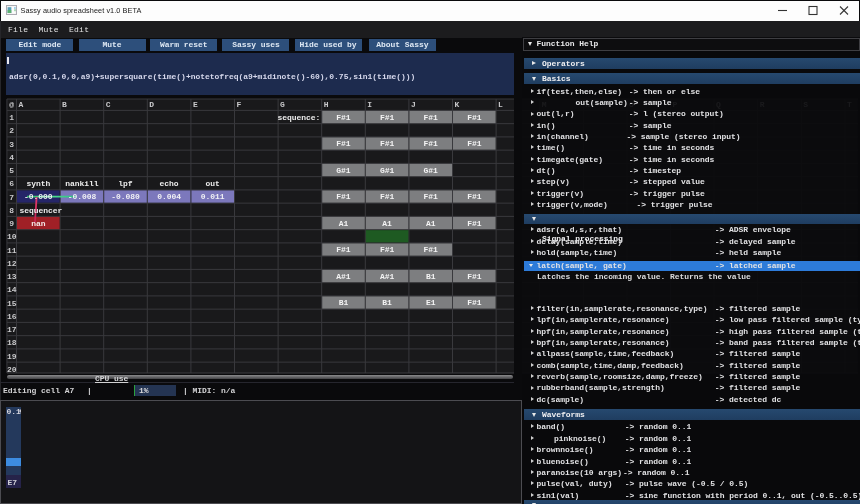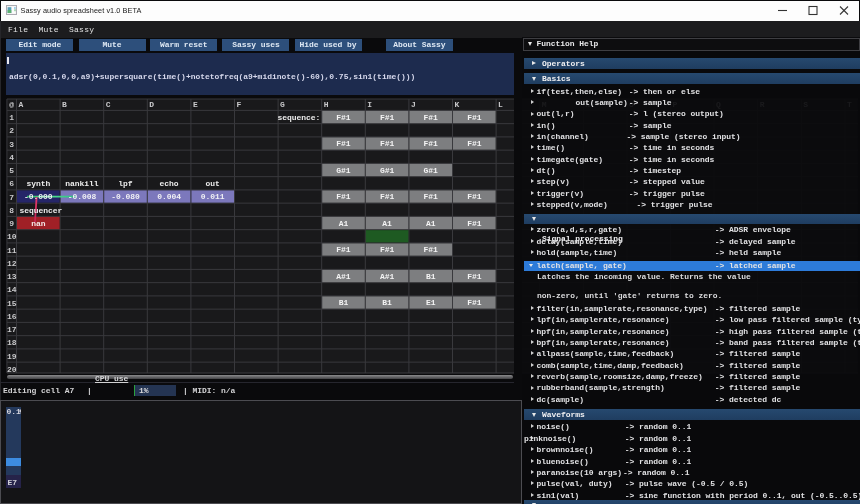--- a/index.html
+++ b/index.html
@@ -21,27 +21,27 @@
 <div class="t" style="left:20.5px;top:7px;font:7.3px/8px 'Liberation Sans',sans-serif;color:#1a1a1a;letter-spacing:0.08px;">Sassy audio spreadsheet v1.0 BETA</div>
 <svg style="position:absolute;left:770px;top:0px;" width="90" height="21" viewBox="0 0 90 21">
 <line x1="8" y1="10.5" x2="17" y2="10.5" stroke="#333" stroke-width="1.1"></line>
 <rect x="39" y="6.5" width="8" height="8" fill="none" stroke="#333" stroke-width="1.1"></rect>
 <line x1="70" y1="6.5" x2="78" y2="14.5" stroke="#333" stroke-width="1.1"></line>
 <line x1="78" y1="6.5" x2="70" y2="14.5" stroke="#333" stroke-width="1.1"></line>
 </svg>
 <div style="position:absolute;left:0px;top:21px;width:860px;height:16.5px;background:#1c1c1e;"></div>
 <div class="t" style="left:8px;top:24.5px;color:#e4e4e4;font-weight:normal;letter-spacing:0.25px;">File</div>
 <div class="t" style="left:38.5px;top:24.5px;color:#e4e4e4;font-weight:normal;letter-spacing:0.25px;">Mute</div>
-<div class="t" style="left:69px;top:24.5px;color:#e4e4e4;font-weight:normal;letter-spacing:0.25px;">Sassy</div>
+<div class="t" style="left:69px;top:24.5px;color:#e4e4e4;font-weight:normal;letter-spacing:0.25px;">Edit</div>
 <div class="btn" style="left:6.3px;">Edit mode</div>
 <div class="btn" style="left:78.5px;">Mute</div>
 <div class="btn" style="left:150.2px;">Warm reset</div>
 <div class="btn" style="left:222.4px;">Sassy uses</div>
 <div class="btn" style="left:294.6px;">Hide used by</div>
-<div class="btn" style="left:386px;">About Sassy</div>
+<div class="btn" style="left:369px;">About Sassy</div>
 <div style="position:absolute;left:6px;top:53.3px;width:507.5px;height:41.9px;background:#1d2b4e;"></div>
 <div style="position:absolute;left:7.4px;top:56.6px;width:1.2px;height:7.6px;background:#e8e8f0;"></div>
 <div class="t" style="left:9px;top:56.5px;color:#d6d8ec;letter-spacing:-0.02px;margin-top:15px;">adsr(0,0.1,0,0,a9)+supersquare(time()+notetofreq(a9+midinote()-60),0.75,sin1(time()))</div>
 <svg style="position:absolute;left:0px;top:97px;" width="860" height="277" viewBox="0 0 860 277">
     <rect x="6.9" y="2" width="851" height="274" fill="#19191b"></rect>
     <path d="M6.9 2 H858 M6.9 2 V276 M16.5 2 V276 M60.1 2 V276 M103.7 2 V276 M147.3 2 V276 M190.9 2 V276 M234.5 2 V276 M278.1 2 V276 M321.7 2 V276 M365.3 2 V276 M408.9 2 V276 M452.5 2 V276 M496.1 2 V276 M539.7 2 V276 M583.3 2 V276 M626.9 2 V276 M670.5 2 V276 M714.1 2 V276 M757.7 2 V276 M801.3 2 V276 M844.9 2 V276 M6.9 13.40 H858 M6.9 26.65 H858 M6.9 39.90 H858 M6.9 53.15 H858 M6.9 66.40 H858 M6.9 79.65 H858 M6.9 92.90 H858 M6.9 106.15 H858 M6.9 119.40 H858 M6.9 132.65 H858 M6.9 145.90 H858 M6.9 159.15 H858 M6.9 172.40 H858 M6.9 185.65 H858 M6.9 198.90 H858 M6.9 212.15 H858 M6.9 225.40 H858 M6.9 238.65 H858 M6.9 251.90 H858 M6.9 265.15 H858" stroke="#39393d" stroke-width="1" fill="none"></path>
     <path d="M6.9 276 H858" stroke="#3c3c40" stroke-width="1.2" fill="none"></path>
     <rect x="322.2" y="13.90" width="42.6" height="12.25" fill="#7d7e80"></rect>
     <rect x="365.8" y="13.90" width="42.6" height="12.25" fill="#7d7e80"></rect>
     <rect x="409.4" y="13.90" width="42.6" height="12.25" fill="#7d7e80"></rect>
@@ -229,40 +229,39 @@
 <div class="tri-r" style="left:8.5px;top:131.0px;border-left-width:3.4px;border-top-width:2.2px;border-bottom-width:2.2px;"></div>
 <div class="t" style="left:14.5px;top:128.9px;color:#e2e2e4;">dt()</div>
 <div class="t" style="left:106.8px;top:128.9px;color:#e2e2e4;">-&gt; timestep</div>
 <div class="tri-r" style="left:8.5px;top:142.3px;border-left-width:3.4px;border-top-width:2.2px;border-bottom-width:2.2px;"></div>
 <div class="t" style="left:14.5px;top:140.2px;color:#e2e2e4;">step(v)</div>
 <div class="t" style="left:106.8px;top:140.2px;color:#e2e2e4;text-align:right;">-&gt; stepped value</div>
 <div class="tri-r" style="left:8.5px;top:153.6px;border-left-width:3.4px;border-top-width:2.2px;border-bottom-width:2.2px;"></div>
 <div class="t" style="left:14.5px;top:151.5px;color:#e2e2e4;">trigger(v)</div>
 <div class="t" style="left:106.8px;top:151.5px;color:#e2e2e4;">-&gt; trigger pulse</div>
 <div class="tri-r" style="left:8.5px;top:164.9px;border-left-width:3.4px;border-top-width:2.2px;border-bottom-width:2.2px;"></div>
-<div class="t" style="left:14.5px;top:162.8px;color:#e2e2e4;">stepped(v,mode)</div>
+<div class="t" style="left:14.5px;top:162.8px;color:#e2e2e4;">trigger(v,mode)</div>
 <div class="t" style="left:114.4px;top:162.8px;color:#e2e2e4;">-&gt; trigger pulse</div>
 <div class="secbar" style="top:176.5px;"></div>
 <div class="tri-d" style="left:9.5px;top:179.8px;"></div>
 <div class="t" style="left:20px;top:177.3px;color:#f0f0f2;margin-top:20px;">Signal processing</div>
 <div class="tri-r" style="left:8.5px;top:190.3px;border-left-width:3.4px;border-top-width:2.2px;border-bottom-width:2.2px;"></div>
-<div class="t" style="left:14.5px;top:188.2px;color:#e2e2e4;">zero(a,d,s,r,gate)</div>
+<div class="t" style="left:14.5px;top:188.2px;color:#e2e2e4;">adsr(a,d,s,r,that)</div>
 <div class="t" style="left:192.8px;top:188.2px;color:#e2e2e4;">-&gt; ADSR envelope</div>
 <div class="tri-r" style="left:8.5px;top:201.8px;border-left-width:3.4px;border-top-width:2.2px;border-bottom-width:2.2px;"></div>
 <div class="t" style="left:14.5px;top:199.7px;color:#e2e2e4;">delay(sample,time)</div>
 <div class="t" style="left:192.8px;top:199.7px;color:#e2e2e4;">-&gt; delayed sample</div>
 <div class="tri-r" style="left:8.5px;top:213.3px;border-left-width:3.4px;border-top-width:2.2px;border-bottom-width:2.2px;"></div>
 <div class="t" style="left:14.5px;top:211.2px;color:#e2e2e4;">hold(sample,time)</div>
 <div class="t" style="left:192.8px;top:211.2px;color:#e2e2e4;">-&gt; held sample</div>
 <div style="position:absolute;left:2px;top:224.2px;width:336px;height:9.8px;background:#2d7bd9;"></div>
 <div class="tri-d" style="left:7px;top:227.4px;border-top-width:3.4px;border-left-width:2.2px;border-right-width:2.2px;"></div>
 <div class="t" style="left:14.5px;top:224.0px;color:#e2e2e4;">latch(sample, gate)</div>
 <div class="t" style="left:192.8px;top:224.0px;color:#e2e2e4;">-&gt; latched sample</div>
 <div class="t" style="left:15px;top:235.2px;color:#dcdcde;text-align:right;">Latches the incoming value. Returns the value</div>
-<div class="t" style="left:15px;top:253.6px;color:#dcdcde;">non-zero, until 'gate' returns to zero.</div>
 <div class="tri-r" style="left:8.5px;top:269.0px;border-left-width:3.4px;border-top-width:2.2px;border-bottom-width:2.2px;"></div>
 <div class="t" style="left:14.5px;top:266.9px;color:#e2e2e4;">filter(in,samplerate,resonance,type)</div>
 <div class="t" style="left:192.8px;top:266.9px;color:#e2e2e4;">-&gt; filtered sample</div>
 <div class="tri-r" style="left:8.5px;top:280.4px;border-left-width:3.4px;border-top-width:2.2px;border-bottom-width:2.2px;"></div>
 <div class="t" style="left:14.5px;top:278.2px;color:#e2e2e4;">lpf(in,samplerate,resonance)</div>
 <div class="t" style="left:192.8px;top:278.2px;color:#e2e2e4;">-&gt; low pass filtered sample (type</div>
 <div class="tri-r" style="left:8.5px;top:291.7px;border-left-width:3.4px;border-top-width:2.2px;border-bottom-width:2.2px;"></div>
 <div class="t" style="left:14.5px;top:289.6px;color:#e2e2e4;">hpf(in,samplerate,resonance)</div>
 <div class="t" style="left:192.8px;top:289.6px;color:#e2e2e4;">-&gt; high pass filtered sample (ty</div>
 <div class="tri-r" style="left:8.5px;top:303.1px;border-left-width:3.4px;border-top-width:2.2px;border-bottom-width:2.2px;"></div>
@@ -280,24 +279,24 @@
 <div class="tri-r" style="left:8.5px;top:348.5px;border-left-width:3.4px;border-top-width:2.2px;border-bottom-width:2.2px;"></div>
 <div class="t" style="left:14.5px;top:346.4px;color:#e2e2e4;">rubberband(sample,strength)</div>
 <div class="t" style="left:192.8px;top:346.4px;color:#e2e2e4;">-&gt; filtered sample</div>
 <div class="tri-r" style="left:8.5px;top:359.8px;border-left-width:3.4px;border-top-width:2.2px;border-bottom-width:2.2px;"></div>
 <div class="t" style="left:14.5px;top:357.7px;color:#e2e2e4;">dc(sample)</div>
 <div class="t" style="left:192.8px;top:357.7px;color:#e2e2e4;">-&gt; detected dc</div>
 <div class="secbar" style="top:372.2px;"></div>
 <div class="tri-d" style="left:9.5px;top:375.5px;"></div>
 <div class="t" style="left:20px;top:373.0px;color:#f0f0f2;">Waveforms</div>
 <div class="tri-r" style="left:8.5px;top:387.4px;border-left-width:3.4px;border-top-width:2.2px;border-bottom-width:2.2px;"></div>
-<div class="t" style="left:14.5px;top:385.3px;color:#e2e2e4;">noise()</div>
+<div class="t" style="left:14.5px;top:385.3px;color:#e2e2e4;">band()</div>
 <div class="t" style="left:102.7px;top:385.3px;color:#e2e2e4;">-&gt; random 0..1</div>
 <div class="tri-r" style="left:8.5px;top:398.8px;border-left-width:3.4px;border-top-width:2.2px;border-bottom-width:2.2px;"></div>
-<div class="t" style="left:2px;top:396.7px;color:#e2e2e4;">pinknoise()</div>
+<div class="t" style="left:32px;top:396.7px;color:#e2e2e4;">pinknoise()</div>
 <div class="t" style="left:102.7px;top:396.7px;color:#e2e2e4;">-&gt; random 0..1</div>
 <div class="tri-r" style="left:8.5px;top:410.2px;border-left-width:3.4px;border-top-width:2.2px;border-bottom-width:2.2px;"></div>
 <div class="t" style="left:14.5px;top:408.1px;color:#e2e2e4;">brownnoise()</div>
 <div class="t" style="left:102.7px;top:408.1px;color:#e2e2e4;">-&gt; random 0..1</div>
 <div class="tri-r" style="left:8.5px;top:421.6px;border-left-width:3.4px;border-top-width:2.2px;border-bottom-width:2.2px;"></div>
 <div class="t" style="left:14.5px;top:419.5px;color:#e2e2e4;">bluenoise()</div>
 <div class="t" style="left:102.7px;top:419.5px;color:#e2e2e4;">-&gt; random 0..1</div>
 <div class="tri-r" style="left:8.5px;top:433.0px;border-left-width:3.4px;border-top-width:2.2px;border-bottom-width:2.2px;"></div>
 <div class="t" style="left:14.5px;top:430.9px;color:#e2e2e4;">paranoise(10 args)</div>
 <div class="t" style="left:100.9px;top:430.9px;color:#e2e2e4;">-&gt; random 0..1</div>

